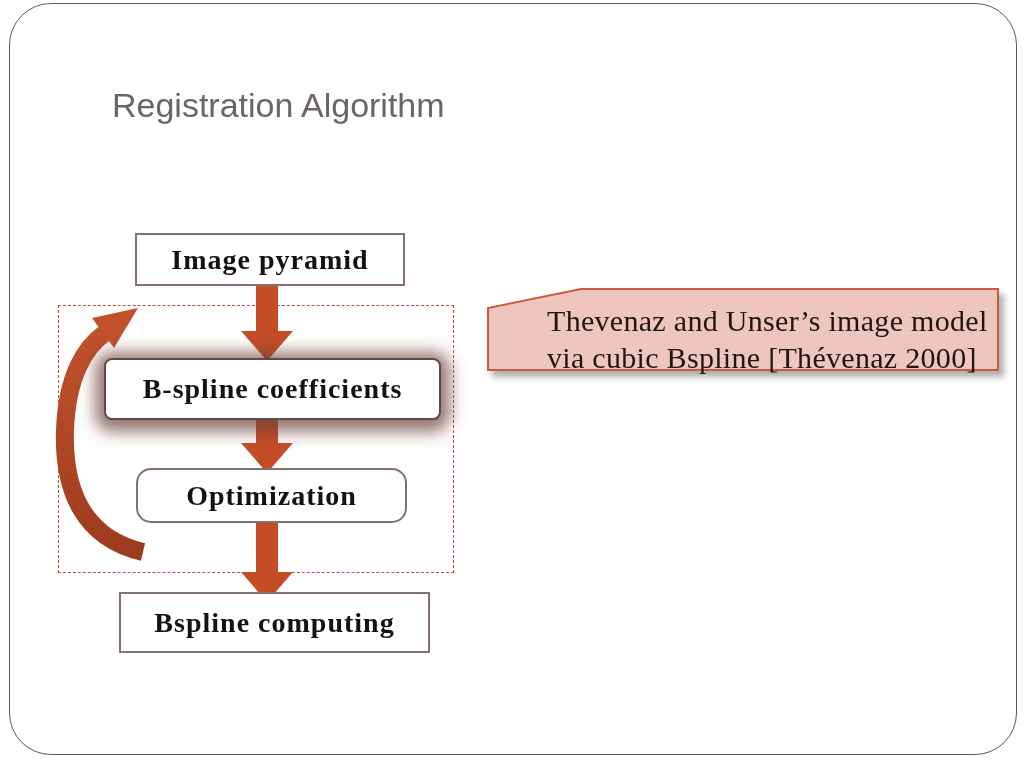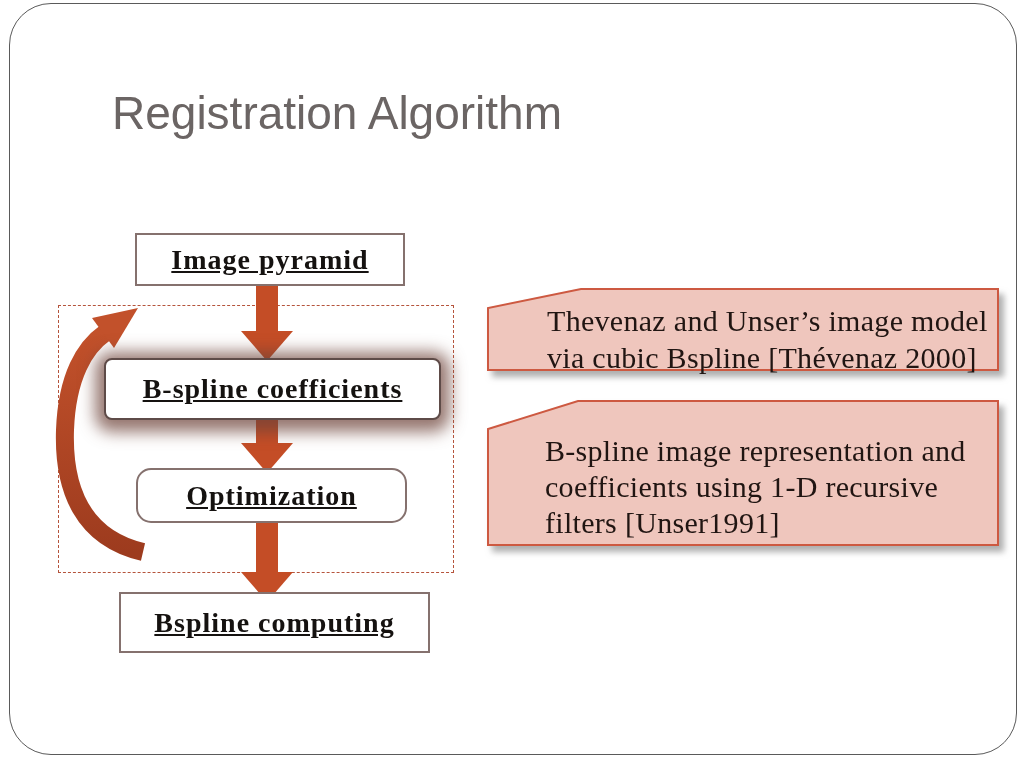--- a/index.html
+++ b/index.html
@@ -9,32 +9,32 @@
   }
   
   .slide-frame{
     position:absolute;left:9px;top:3px;width:1006px;height:750px;
     border:1.5px solid #5a5a5a;border-radius:42px;background:#ffffff;
   }
   
   .slide-title{
     position:absolute;left:112px;top:86px;margin:0;
     font-family:"Liberation Sans","DejaVu Sans",sans-serif;
-    font-weight:400;font-size:46px;color:#6b6564;letter-spacing:0px;
+    font-weight:400;font-size:34px;color:#6b6564;letter-spacing:0px;
   }
   
   .dashed-region{
     position:absolute;left:58px;top:305px;width:394px;height:266px;
     border:1px dashed #b5543c;
   }
   
   .flow-box{
     position:absolute;background:#ffffff;border:2px solid #85716e;
     display:flex;align-items:center;justify-content:center;
-    font-weight:bold;font-size:28px;color:#151210;letter-spacing:1px;text-decoration:underline;
+    font-weight:bold;font-size:28px;color:#151210;letter-spacing:1px;
   }
   .box-image-pyramid{left:135px;top:233px;width:266px;height:49px;}
   .box-bspline{
     left:104px;top:358px;width:333px;height:58px;border-color:#5e4b48;
     box-shadow:0 3px 16px 9px rgba(110,66,57,0.72);
     border-radius:8px;
   }
   .box-optimization{left:136px;top:468px;width:267px;height:51px;border-radius:15px;}
   .box-output{left:119px;top:592px;width:307px;height:57px;}
   
@@ -115,24 +115,14 @@
   <div class="callout callout-1">
     <svg width="513" height="84" viewBox="0 0 513 84">
       <polygon points="94,1 511,1 511,82 1,82 1,20" fill="#efc6bd" stroke="#cd5941" stroke-width="2"></polygon>
     </svg>
     <div class="callout-text">
       <div>Thevenaz and Unser’s image model</div>
       <div>via cubic Bspline [Thévenaz 2000]</div>
     </div>
   </div>
 
-  <div class="callout callout-2">
-    <svg width="513" height="147" viewBox="0 0 513 147">
-      <polygon points="91,1 511,1 511,145 1,145 1,29" fill="#efc6bd" stroke="#cd5941" stroke-width="2"></polygon>
-    </svg>
-    <div class="callout-text">
-      <div>B-spline image representation and</div>
-      <div>coefficients using 1-D recursive</div>
-      <div>filters [Unser1991]</div>
-    </div>
-  </div>
 
 </div>
 
 </body></html>

